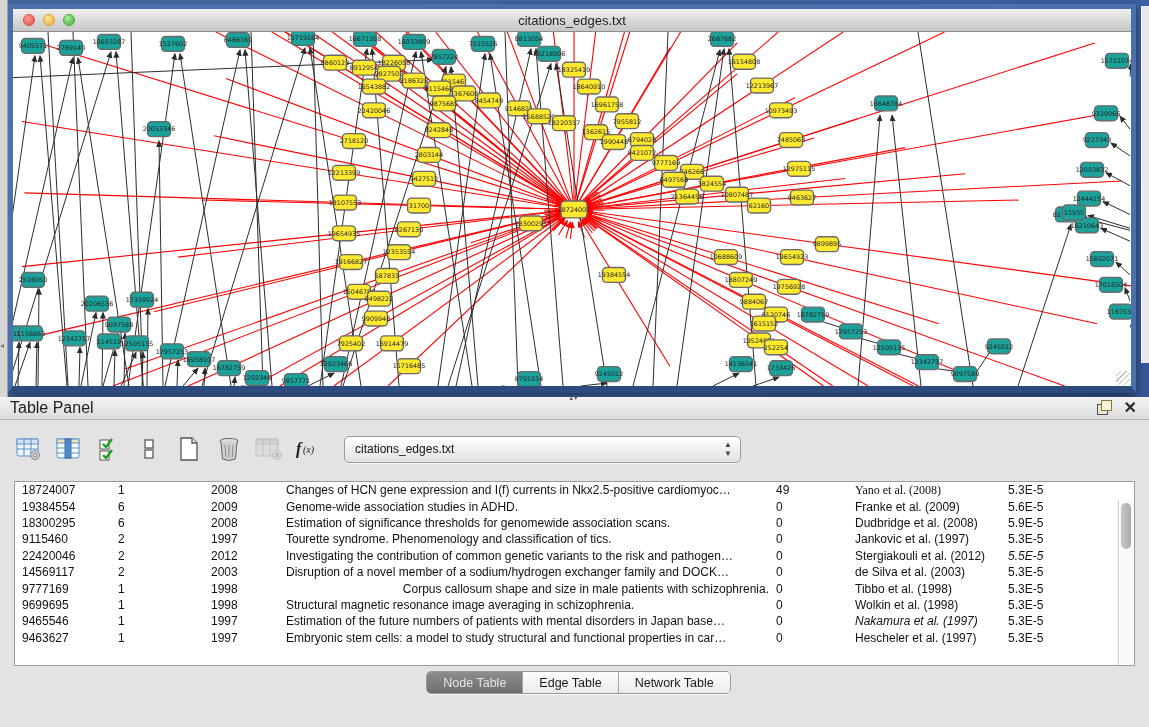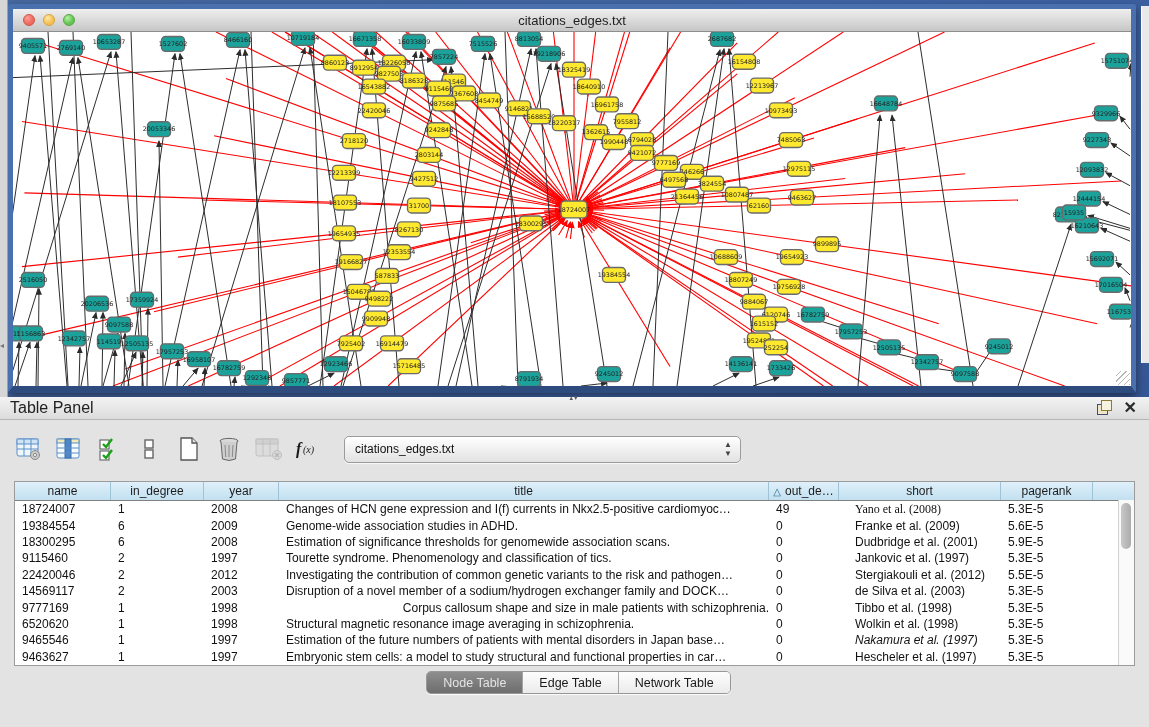--- a/index.html
+++ b/index.html
@@ -912,29 +912,20 @@
           <text x="9" y="16" font-family="Liberation Serif, serif" font-style="italic" font-size="10" fill="#1a1a1a">(x)</text>
         </svg>
     </span>
     <div id="table-combo">
       <span class="combo-text">citations_edges.txt</span>
       <span class="combo-arrows">▲<br>▼</span>
     </div>
   </div>
 
   <div id="table-container">
-    <div id="table-header">
-        <div class="hcell" style="width: 96px;">name</div>
-        <div class="hcell" style="width: 93px;">in_degree</div>
-        <div class="hcell" style="width: 75px;">year</div>
-        <div class="hcell" style="width: 490px;">title</div>
-        <div class="hcell" style="width: 70px;"><span class="sort-arrow">△</span>out_de…</div>
-        <div class="hcell" style="width: 162px;">short</div>
-        <div class="hcell" style="width: 92px;">pagerank</div>
-      </div>
     <div id="table-body">
         <div class="trow">
           <div class="tcell" style="width: 96px;">18724007</div>
           <div class="tcell" style="width: 93px;">1</div>
           <div class="tcell" style="width: 75px;">2008</div>
           <div class="tcell" style="width: 490px;">Changes of HCN gene expression and I(f) currents in Nkx2.5-positive cardiomyoc…</div>
           <div class="tcell" style="width: 70px;">49</div>
           <div class="tcell" style="width: 162px; padding-left: 16px; font-family: Liberation Serif, serif;">Yano et al. (2008)</div>
           <div class="tcell" style="width: 92px;">5.3E-5</div>
         </div>
@@ -946,61 +937,61 @@
           <div class="tcell" style="width: 70px;">0</div>
           <div class="tcell" style="width: 162px; padding-left: 16px;">Franke et al. (2009)</div>
           <div class="tcell" style="width: 92px;">5.6E-5</div>
         </div>
         <div class="trow">
           <div class="tcell" style="width: 96px;">18300295</div>
           <div class="tcell" style="width: 93px;">6</div>
           <div class="tcell" style="width: 75px;">2008</div>
           <div class="tcell" style="width: 490px;">Estimation of significance thresholds for genomewide association scans.</div>
           <div class="tcell" style="width: 70px;">0</div>
-          <div class="tcell" style="width: 162px; padding-left: 16px;">Dudbridge et al. (2001)</div>
+          <div class="tcell" style="width: 162px; padding-left: 16px;">Dudbridge et al. (2008)</div>
           <div class="tcell" style="width: 92px;">5.9E-5</div>
         </div>
         <div class="trow">
           <div class="tcell" style="width: 96px;">9115460</div>
           <div class="tcell" style="width: 93px;">2</div>
           <div class="tcell" style="width: 75px;">1997</div>
           <div class="tcell" style="width: 490px;">Tourette syndrome. Phenomenology and classification of tics.</div>
           <div class="tcell" style="width: 70px;">0</div>
           <div class="tcell" style="width: 162px; padding-left: 16px;">Jankovic et al. (1997)</div>
           <div class="tcell" style="width: 92px;">5.3E-5</div>
         </div>
         <div class="trow">
           <div class="tcell" style="width: 96px;">22420046</div>
           <div class="tcell" style="width: 93px;">2</div>
           <div class="tcell" style="width: 75px;">2012</div>
           <div class="tcell" style="width: 490px;">Investigating the contribution of common genetic variants to the risk and pathogen…</div>
           <div class="tcell" style="width: 70px;">0</div>
           <div class="tcell" style="width: 162px; padding-left: 16px;">Stergiakouli et al. (2012)</div>
-          <div class="tcell" style="width: 92px;">5.5E-5</div>
+          <div class="tcell" style="width: 92px; font-style: italic;">5.5E-5</div>
         </div>
         <div class="trow">
           <div class="tcell" style="width: 96px;">14569117</div>
           <div class="tcell" style="width: 93px;">2</div>
           <div class="tcell" style="width: 75px;">2003</div>
           <div class="tcell" style="width: 490px;">Disruption of a novel member of a sodium/hydrogen exchanger family and DOCK…</div>
           <div class="tcell" style="width: 70px;">0</div>
           <div class="tcell" style="width: 162px; padding-left: 16px;">de Silva et al. (2003)</div>
           <div class="tcell" style="width: 92px;">5.3E-5</div>
         </div>
         <div class="trow">
           <div class="tcell" style="width: 96px;">9777169</div>
           <div class="tcell" style="width: 93px;">1</div>
           <div class="tcell" style="width: 75px;">1998</div>
           <div class="tcell" style="width: 490px; text-align: right;">Corpus callosum shape and size in male patients with schizophrenia.</div>
           <div class="tcell" style="width: 70px;">0</div>
           <div class="tcell" style="width: 162px; padding-left: 16px;">Tibbo et al. (1998)</div>
           <div class="tcell" style="width: 92px;">5.3E-5</div>
         </div>
         <div class="trow">
-          <div class="tcell" style="width: 96px;">6520620</div>
+          <div class="tcell" style="width: 96px;">9699695</div>
           <div class="tcell" style="width: 93px;">1</div>
           <div class="tcell" style="width: 75px;">1998</div>
           <div class="tcell" style="width: 490px;">Structural magnetic resonance image averaging in schizophrenia.</div>
           <div class="tcell" style="width: 70px;">0</div>
           <div class="tcell" style="width: 162px; padding-left: 16px;">Wolkin et al. (1998)</div>
           <div class="tcell" style="width: 92px;">5.3E-5</div>
         </div>
         <div class="trow">
           <div class="tcell" style="width: 96px;">9465546</div>
           <div class="tcell" style="width: 93px;">1</div>

